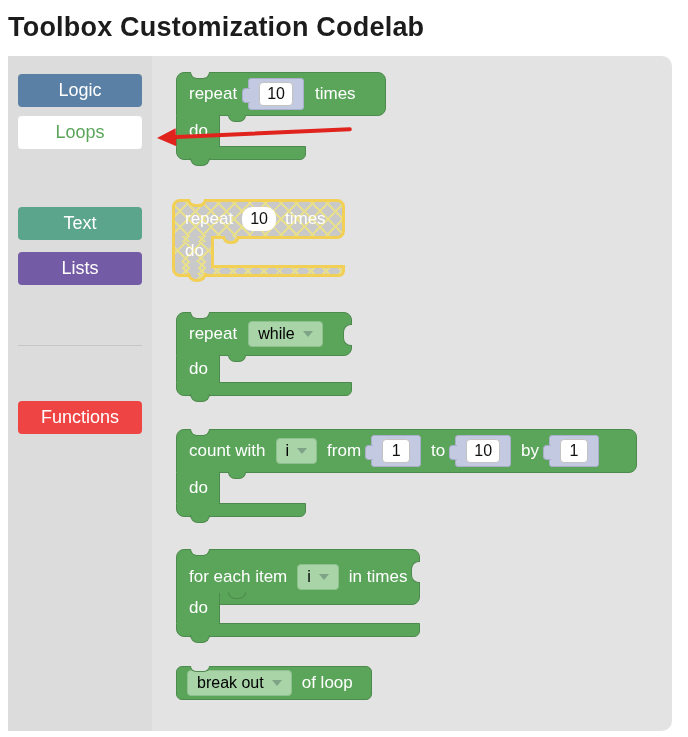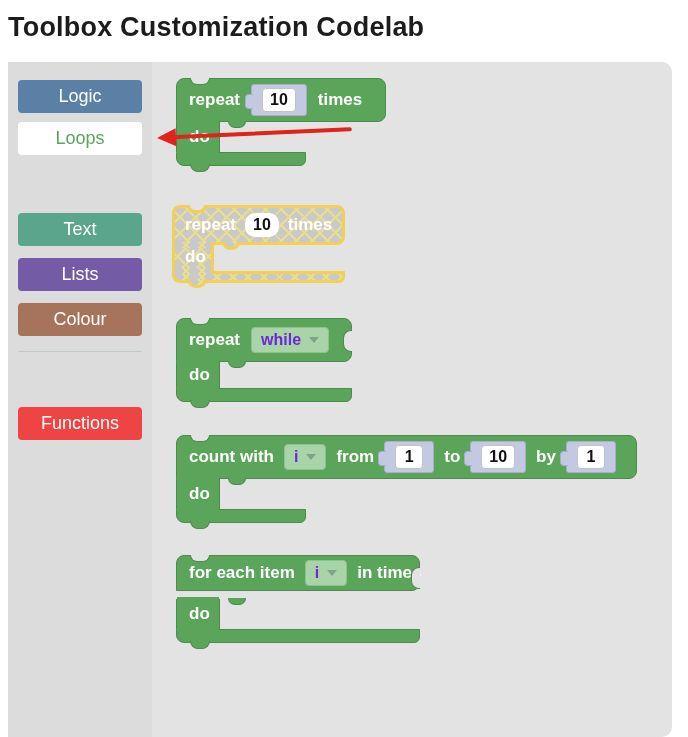--- a/index.html
+++ b/index.html
@@ -1,30 +1,30 @@
 <!DOCTYPE html>
 <html style="--title-color: #1c1c1c; --toolbox-bg: #dcdcdc; --flyout-bg: #e3e3e3; --block-green: #5ba55b; --block-green-border: #4d8a4d; --shadow-fill: #c4c9e2; --shadow-border: #a9aecb; --dropdown-fill: #a8d4a8; --dropdown-border: #8fc18f; --disabled-fill: #c9c9c9; --disabled-line: #e7de8e; --disabled-border: #f2cf55; --selected-cat-bg: #ffffff; --arrow-red: #e0231c;"><head>
 <meta charset="utf-8">
 <style>
   html,body{margin:0;padding:0;background:#fff;}
   body{width:688px;height:737px;position:relative;overflow:hidden;
        font-family:"Liberation Sans",sans-serif;}
   .page-title{position:absolute;left:8px;top:12px;font-size:27px;font-weight:600;
        color:var(--title-color);letter-spacing:0.2px;}
-  .workspace{position:absolute;left:8px;top:62px;width:664px;height:675px;}
+  .workspace{position:absolute;left:8px;top:56px;width:664px;height:675px;}
   .toolbox{position:absolute;left:0;top:0;width:144px;height:100%;
        background:var(--toolbox-bg);}
   .cat-btn{position:absolute;left:10px;width:124px;height:33px;border-radius:4px;
        display:flex;align-items:center;justify-content:center;color:#fff;
        font-size:18px;cursor:pointer;}
   .cat-btn.selected{background:var(--selected-cat-bg);}
   .cat-sep{position:absolute;left:10px;width:124px;height:1px;background:#c6c6c6;}
   .flyout{position:absolute;left:144px;top:0;width:520px;height:100%;
        background:var(--flyout-bg);border-radius:0 10px 10px 0;}
-  .blk{position:absolute;font-weight:bold;}
+  .blk{position:absolute;}
   .piece{position:absolute;background:var(--block-green);
        border:1px solid var(--block-green-border);box-sizing:border-box;}
   .top-row{display:flex;align-items:center;gap:11px;padding-left:12px;
        border-radius:8px 8px 8px 0;}
   .left-col{display:flex;align-items:center;padding-left:12px;}
   .bar{border-radius:0 0 6px 8px;}
   .patch{position:absolute;background:var(--block-green);}
   .notch-top{position:absolute;width:20px;height:7px;background:var(--flyout-bg);
        border:1px solid var(--block-green-border);border-top:none;
        border-radius:0 0 9px 9px;top:-1px;left:13px;box-sizing:border-box;}
@@ -44,21 +44,21 @@
        border-radius:3px;height:32px;padding:0 10px;box-sizing:border-box;}
   .shadow-blk::before{content:"";position:absolute;left:-7px;top:9px;width:7px;
        height:13px;background:var(--shadow-fill);border:1px solid var(--shadow-border);
        border-right:none;border-radius:4px 0 0 4px;}
   .wf{background:#fff;border:1px solid #c3c3c3;border-radius:4px;padding:0 7px;
        font-size:16px;color:#111;line-height:22px;min-width:12px;text-align:center;}
   .wf2{background:#fff;border-radius:10px;padding:0 8px;color:#111;font-size:16px;
        line-height:24px;}
   .dd{display:inline-flex;align-items:center;gap:8px;background:var(--dropdown-fill);
        border:1px solid var(--dropdown-border);border-radius:4px;padding:3px 9px;
-       color:#6d28d9;font-size:16px;white-space:nowrap;}
+       color:#000000;font-size:16px;white-space:nowrap;}
   .dd .caret{width:0;height:0;border-left:5px solid transparent;
        border-right:5px solid transparent;border-top:6px solid #7ea387;}
   
   .xhatch{background-color:var(--disabled-fill);background-image:
        repeating-linear-gradient(45deg,transparent 0 9px,var(--disabled-line) 9px 11px),
        repeating-linear-gradient(135deg,transparent 0 9px,var(--disabled-line) 9px 11px);}
   .dis-piece{position:absolute;border:3px solid var(--disabled-border);
        box-sizing:border-box;}
   .dis-top{display:flex;align-items:center;gap:9px;padding-left:10px;
        border-radius:8px 8px 8px 0;}
@@ -88,21 +88,20 @@
 
 <div class="page-title">Toolbox Customization Codelab</div>
 
 <div class="workspace">
 
   <div class="toolbox">
     <div class="cat-btn" style="top: 18px; background-color: rgb(91, 128, 165);">Logic</div>
     <div class="cat-btn selected" style="top: 60px; color: rgb(91, 165, 91);">Loops</div>
     <div class="cat-btn" style="top: 196px; background-color: rgb(116, 91, 165);">Lists</div>
     <div class="cat-btn" style="top: 151px; background-color: rgb(91, 165, 140);">Text</div>
-    <div class="cat-btn" style="top: 241px; background-color: rgb(165, 116, 91);">Colour</div>
     <div class="cat-sep" style="top:289px"></div>
     <div class="cat-btn" style="top: 345px; background-color: #ef4444;">Functions</div>
   </div>
 
   <div class="flyout">
 
     <div class="blk" style="left:24px;top:16px;width:210px;height:88px">
       <div class="piece top-row" style="left:0;top:0;width:210px;height:44px">
         <span class="blab">repeat</span>
         <div class="shadow-blk">
@@ -187,41 +186,52 @@
       </div>
       <div class="piece bar" style="left:0;top:74px;width:130px;height:14px">
         <div class="tab-bottom"></div>
       </div>
       <div class="patch" style="left:1px;top:42px;width:42px;height:4px"></div>
       <div class="patch" style="left:1px;top:72px;width:42px;height:4px"></div>
       <div class="stmt-bump" style="left:52px;top:43px"></div>
     </div>
 
     <div class="blk" style="left:24px;top:493px;width:244px;height:88px">
-      <div class="piece top-row" style="left:0;top:0;width:244px;height:36px;gap:10px">
+      <div class="piece top-row" style="left:0;top:0;width:244px;height:56px;gap:10px">
         <span class="blab">for each item</span>
         <span class="dd">
           <span>i</span>
           <span class="caret"></span>
         </span>
         <span class="blab">in times</span>
         <div class="notch-top"></div>
         <div class="notch-right"></div>
       </div>
       <div class="piece left-col" style="left:0;top:44px;width:44px;height:30px;border-top:none">
         <span class="blab">do</span>
       </div>
       <div class="piece bar" style="left:0;top:74px;width:244px;height:14px">
         <div class="tab-bottom"></div>
       </div>
       <div class="patch" style="left:1px;top:42px;width:42px;height:4px"></div>
       <div class="patch" style="left:1px;top:72px;width:42px;height:4px"></div>
       <div class="stmt-bump" style="left:52px;top:43px"></div>
     </div>
 
+    <div class="blk" style="left:24px;top:610px;width:196px;height:34px">
+      <div class="piece top-row" style="left:0;top:0;width:196px;height:34px;gap:10px;
+           padding-left:10px;border-radius:6px">
+        <span class="dd">
+          <span>break out</span>
+          <span class="caret"></span>
+        </span>
+        <span class="blab">of loop</span>
+        <div class="notch-top" style="height:6px"></div>
+      </div>
+    </div>
 
   </div>
 </div>
 
 <div class="arrow">
   <div class="head"></div>
   <div class="shaft"></div>
 </div>
 
 </body></html>

